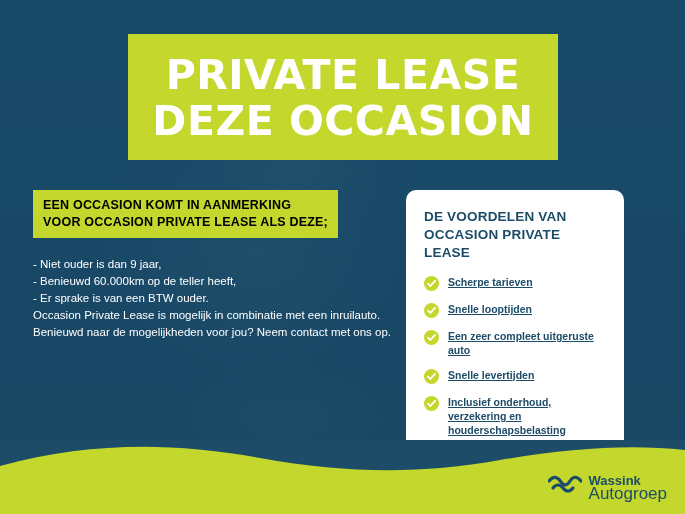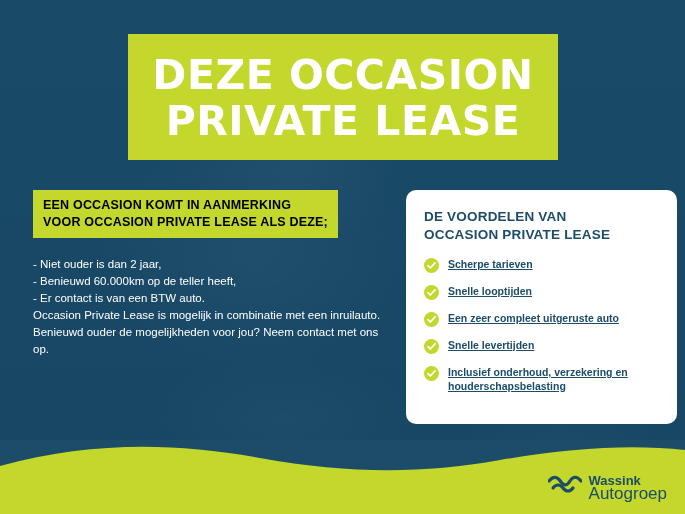--- a/index.html
+++ b/index.html
@@ -117,21 +117,21 @@
     margin-top: 0;
     color: #ffffff;
     font-size: 11.5px;
     line-height: 17px;
   }
   
   .card {
     position: absolute;
     left: 406px;
     top: 190px;
-    width: 271px;
+    width: 218px;
     background: #ffffff;
     border-radius: 10px;
     padding: 18px 16px 20px 18px;
     box-sizing: border-box;
   }
   .card-title {
     color: #1c4c68;
     font-weight: bold;
     font-size: 13.5px;
     line-height: 18px;
@@ -189,36 +189,36 @@
 </style>
 </head>
 <body>
 
 <div class="poster">
 
   <div class="photo"></div>
   <div class="tint"></div>
 
   <div class="title-box">
+    <div class="title-line">PRIVATE LEASE</div>
     <div class="title-line">DEZE OCCASION</div>
-    <div class="title-line">PRIVATE LEASE</div>
   </div>
 
   <div class="left-col">
     <div class="lime-head">
       <div>EEN OCCASION KOMT IN AANMERKING</div>
       <div>VOOR OCCASION PRIVATE LEASE ALS DEZE;</div>
     </div>
     <div class="bullets">
-      <div>- Niet ouder is dan 2 jaar,</div>
+      <div>- Niet ouder is dan 9 jaar,</div>
       <div>- Benieuwd 60.000km op de teller heeft,</div>
-      <div>- Er contact is van een BTW auto.</div>
+      <div>- Er sprake is van een BTW ouder.</div>
     </div>
     <div class="para">Occasion Private Lease is mogelijk in combinatie met een inruilauto.</div>
-    <div class="para">Benieuwd ouder de mogelijkheden voor jou? Neem contact met ons op.</div>
+    <div class="para">Benieuwd naar de mogelijkheden voor jou? Neem contact met ons op.</div>
   </div>
 
   <div class="card">
     <div class="card-title">
       <div>DE VOORDELEN VAN</div>
       <div>OCCASION PRIVATE LEASE</div>
     </div>
 
     <div class="benefit">
       <span class="check">

